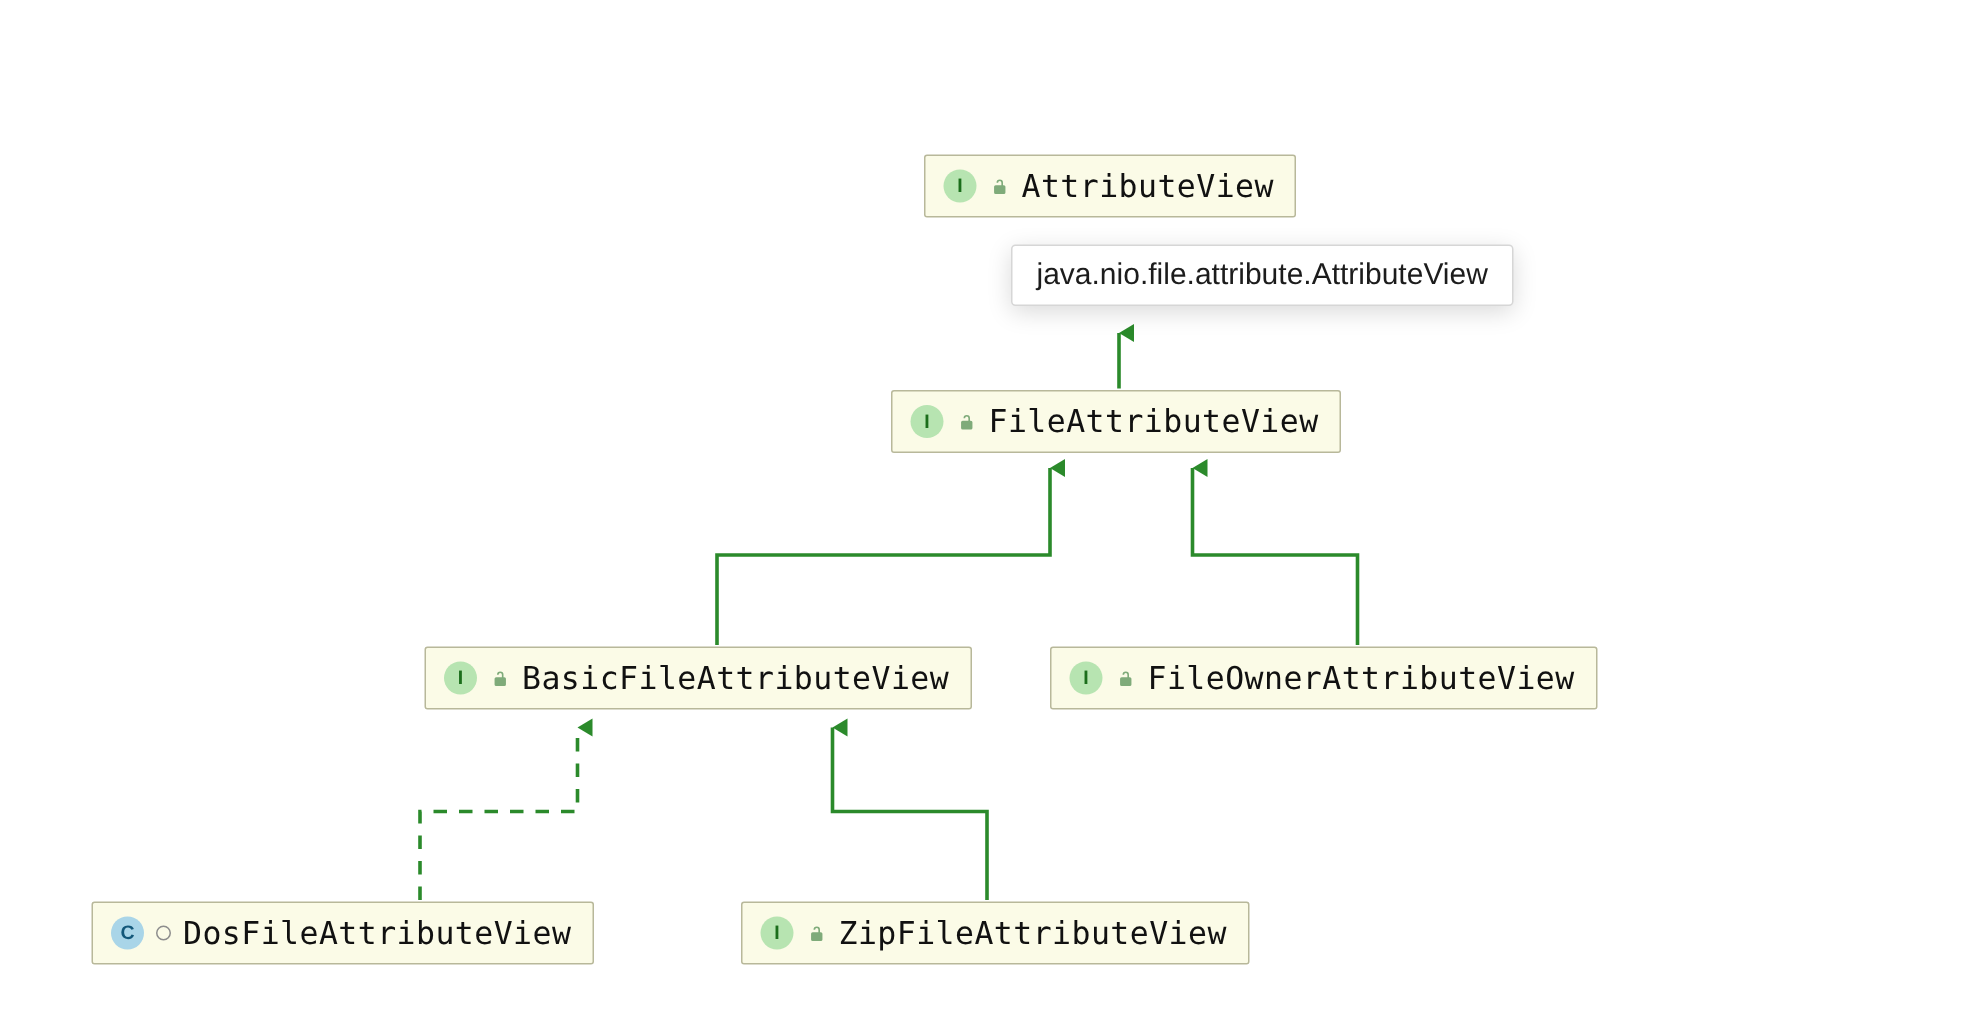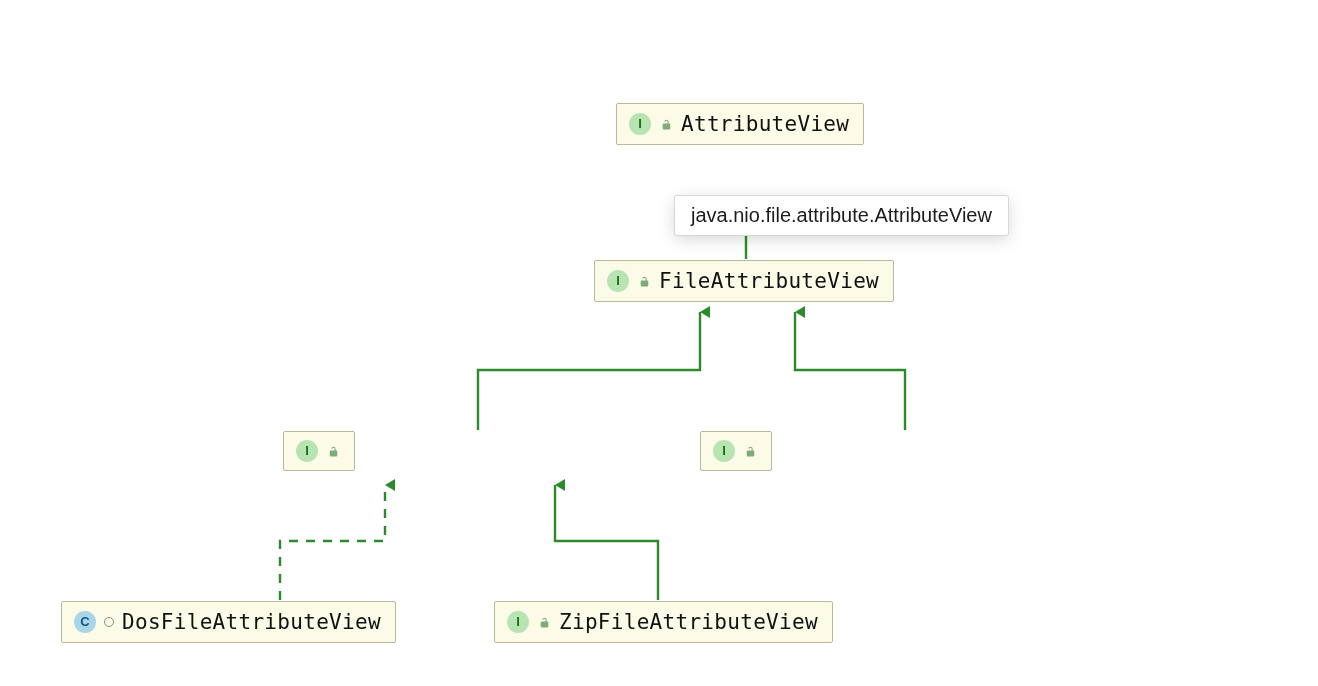--- a/index.html
+++ b/index.html
@@ -37,21 +37,20 @@
     position: absolute;
     background: #ffffff;
     border: 1px solid #d6d6d6;
     border-radius: 3px;
     padding: 8px 16px;
     font-family: -apple-system, BlinkMacSystemFont, "Segoe UI", Helvetica, Arial, sans-serif;
     font-size: 20px;
     color: #1c1c1c;
     box-shadow: 0 4px 16px rgba(0,0,0,0.15);
     white-space: nowrap;
-    margin-top: 32px;
   }
   .badge {
     display: inline-flex;
     align-items: center;
     justify-content: center;
     width: 22px;
     height: 22px;
     border-radius: 50%;
     font-family: -apple-system, BlinkMacSystemFont, "Segoe UI", Helvetica, Arial, sans-serif;
     font-size: 13px;
@@ -139,29 +138,31 @@
     <span class="label">FileAttributeView</span>
   </div>
 
   <div class="node" style="left:283px; top:431px;">
     <span class="badge interface">I</span>
     <span class="visibility lock">
       <svg viewBox="0 0 24 24">
           <path fill="#7fab7a" d="M17 10h-1V7a4 4 0 0 0-8 0h2a2 2 0 0 1 4 0v3H7a2 2 0 0 0-2 2v7a2 2 0 0 0 2 2h10a2 2 0 0 0 2-2v-7a2 2 0 0 0-2-2z"></path>
         </svg>
     </span>
+    <span class="label">BasicFileAttributeView</span>
   </div>
 
   <div class="node" style="left:700px; top:431px;">
     <span class="badge interface">I</span>
     <span class="visibility lock">
       <svg viewBox="0 0 24 24">
           <path fill="#7fab7a" d="M17 10h-1V7a4 4 0 0 0-8 0h2a2 2 0 0 1 4 0v3H7a2 2 0 0 0-2 2v7a2 2 0 0 0 2 2h10a2 2 0 0 0 2-2v-7a2 2 0 0 0-2-2z"></path>
         </svg>
     </span>
+    <span class="label">FileOwnerAttributeView</span>
   </div>
 
   <div class="node" style="left:61px; top:601px;">
     <span class="badge class">C</span>
     <span class="visibility pkg"></span>
     <span class="label">DosFileAttributeView</span>
   </div>
 
   <div class="node" style="left:494px; top:601px;">
     <span class="badge interface">I</span>

